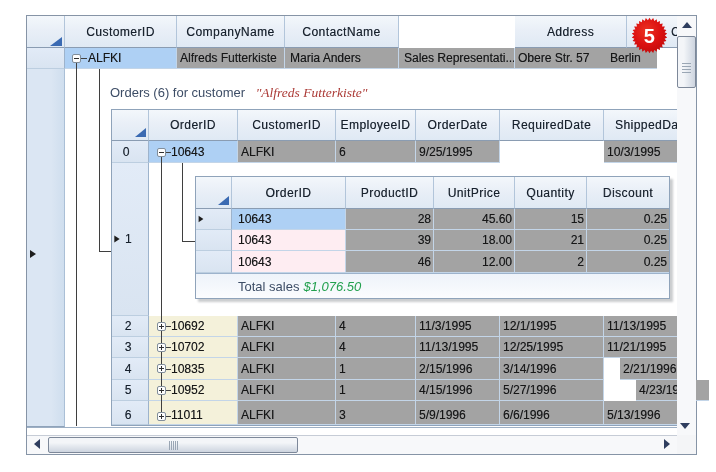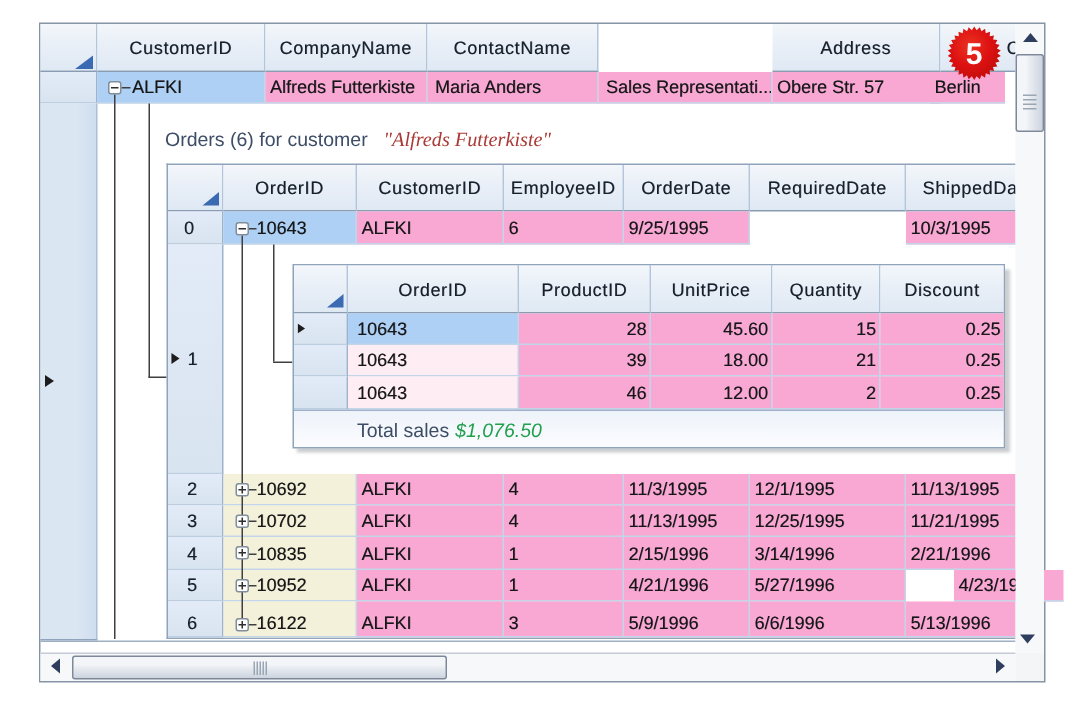--- a/index.html
+++ b/index.html
@@ -1,20 +1,20 @@
 <!DOCTYPE html>
 <html><head><meta charset="utf-8"><style>
 *{margin:0;padding:0;box-sizing:border-box}
 html,body{width:716px;height:472px;background:#fff;font-family:"Liberation Sans",sans-serif;overflow:hidden}
 #c{position:relative;width:656px;height:472px}
 .cl,.hc,.rh{text-shadow:0.3px 0 0 rgba(20,25,35,0.5)}
 .a{position:absolute}
 .hc{letter-spacing:0.45px;background:linear-gradient(#f3f7fb,#e9eff7 45%,#dfe9f4);border-right:1px solid #b2c5da;border-bottom:1px solid #8a9cb2;display:flex;align-items:center;justify-content:center;font-size:12px;color:#16202c;white-space:nowrap;overflow:hidden}
 .rh{background:linear-gradient(#e2ebf7,#d9e4f1);border-right:1px solid #9db3cc;border-bottom:1px solid #bccee0;display:flex;align-items:center;justify-content:center;font-size:12px;color:#16202c}
-.cl{background:#f9a8d4;border-right:1px solid #c3d5e8;border-bottom:1px solid #c3d5e8;display:flex;align-items:center;padding-left:3px;font-size:12px;color:#161616;white-space:nowrap;overflow:hidden}
+.cl{background:#a3a3a3;border-right:1px solid #c3d5e8;border-bottom:1px solid #c3d5e8;display:flex;align-items:center;padding-left:3px;font-size:12px;color:#161616;white-space:nowrap;overflow:hidden}
 .nr{justify-content:flex-end;padding-right:2px;padding-left:0}
 .sel{background:#aed0f4}
 .yel{background:#f4f1da}
 .pnk{background:#feedf2}
 .tl{background:#3f3f3f}
 .exp{position:absolute;width:9px;height:9px;background:#fdfdfd;border:1px solid #818e9b;border-radius:2px;z-index:5}
 .exp i{position:absolute;background:#2e2e2e}
 .exp .h{left:1px;width:5px;top:3px;height:1px}
 .exp .v{top:1px;height:5px;left:3px;width:1px}
 .mk{width:0;height:0;border-left:6px solid #1d1d1d;border-top:4.5px solid transparent;border-bottom:4.5px solid transparent}
@@ -38,21 +38,21 @@
 <div class="a hc" style="left:285px;top:16px;width:114px;height:32px">ContactName</div>
 <div class="a hc" style="left:515px;top:16px;width:112px;height:32px">Address</div>
 <div class="a hc" style="left:627px;top:16px;width:50px;height:32px;justify-content:flex-start;padding-left:44px;border-right:none">C</div>
 
 <div class="a rh" style="left:27px;top:48px;width:38px;height:21px"></div>
 <div class="a cl sel" style="left:65px;top:48px;width:112px;height:21px;padding-left:23px">ALFKI</div>
 <div class="a cl" style="left:177px;top:48px;width:108px;height:21px">Alfreds Futterkiste</div>
 <div class="a cl" style="left:285px;top:48px;width:114px;height:21px;padding-left:5px">Maria Anders</div>
 <div class="a cl" style="left:399px;top:48px;width:116px;height:21px;padding-left:5px">Sales Representati...</div>
 <div class="a cl" style="left:515px;top:48px;width:112px;height:21px;padding-left:3px">Obere Str. 57</div>
-<div class="a cl" style="left:620px;top:48px;width:50px;height:21px;border-right:none;padding-left:3px">Berlin</div>
+<div class="a cl" style="left:607px;top:48px;width:50px;height:21px;border-right:none;padding-left:3px">Berlin</div>
 <div class="exp" style="left:72px;top:54px">
       <i class="h"></i>
     </div>
 <div class="a tl" style="left:81px;top:58px;width:6px;height:1px"></div>
 
 <div class="a" style="left:27px;top:69px;width:38px;height:358px;background:linear-gradient(90deg,#dbe6f3 65%,#cfdeee);border-right:1px solid #aabfd6;border-bottom:1px solid #8fa3ba"></div>
 <div class="a mk" style="left:30px;top:250px"></div>
 
 <div class="a tl" style="left:76px;top:63px;width:1px;height:363px"></div>
 <div class="a" style="left:27px;top:427px;width:650px;height:1px;background:#9dafc4"></div>
@@ -102,30 +102,30 @@
 <div class="a cl" style="left:336px;top:337px;width:80px;height:21px">4</div>
 <div class="a cl" style="left:416px;top:337px;width:84px;height:21px">11/13/1995</div>
 <div class="a cl" style="left:500px;top:337px;width:104px;height:21px">12/25/1995</div>
 <div class="a cl" style="left:604px;top:337px;width:73px;height:21px;border-right:none">11/21/1995</div>
 <div class="a rh" style="left:112px;top:358px;width:37px;height:22px;padding-right:4px">4</div>
 <div class="a cl yel" style="left:149px;top:358px;width:89px;height:22px;padding-left:22px">10835</div>
 <div class="a cl" style="left:238px;top:358px;width:98px;height:22px">ALFKI</div>
 <div class="a cl" style="left:336px;top:358px;width:80px;height:22px">1</div>
 <div class="a cl" style="left:416px;top:358px;width:84px;height:22px">2/15/1996</div>
 <div class="a cl" style="left:500px;top:358px;width:104px;height:22px">3/14/1996</div>
-<div class="a cl" style="left:604px;top:358px;width:73px;height:22px;border-right:none">2/21/1996</div>
+<div class="a cl" style="left:620px;top:358px;width:73px;height:22px;border-right:none">2/21/1996</div>
 <div class="a rh" style="left:112px;top:380px;width:37px;height:21px;padding-right:4px">5</div>
 <div class="a cl yel" style="left:149px;top:380px;width:89px;height:21px;padding-left:22px">10952</div>
 <div class="a cl" style="left:238px;top:380px;width:98px;height:21px">ALFKI</div>
 <div class="a cl" style="left:336px;top:380px;width:80px;height:21px">1</div>
-<div class="a cl" style="left:416px;top:380px;width:84px;height:21px">4/21/1996</div>
+<div class="a cl" style="left:416px;top:380px;width:84px;height:21px">4/15/1996</div>
 <div class="a cl" style="left:500px;top:380px;width:104px;height:21px">5/27/1996</div>
 <div class="a cl" style="left:636px;top:380px;width:73px;height:21px;border-right:none">4/23/1996</div>
 <div class="a rh" style="left:112px;top:401px;width:37px;height:24px;padding-top:5px;padding-right:4px">6</div>
-<div class="a cl yel" style="left:149px;top:401px;width:89px;height:24px;padding-top:5px;padding-left:22px">16122</div>
+<div class="a cl yel" style="left:149px;top:401px;width:89px;height:24px;padding-top:5px;padding-left:22px">11011</div>
 <div class="a cl" style="left:238px;top:401px;width:98px;height:24px;padding-top:5px">ALFKI</div>
 <div class="a cl" style="left:336px;top:401px;width:80px;height:24px;padding-top:5px">3</div>
 <div class="a cl" style="left:416px;top:401px;width:84px;height:24px;padding-top:5px">5/9/1996</div>
 <div class="a cl" style="left:500px;top:401px;width:104px;height:24px;padding-top:5px">6/6/1996</div>
 <div class="a cl" style="left:604px;top:401px;width:73px;height:24px;padding-top:5px;border-right:none">5/13/1996</div>
 
 <div class="exp" style="left:157px;top:322px">
       <i class="h"></i>
       <i class="v"></i>
     </div>

